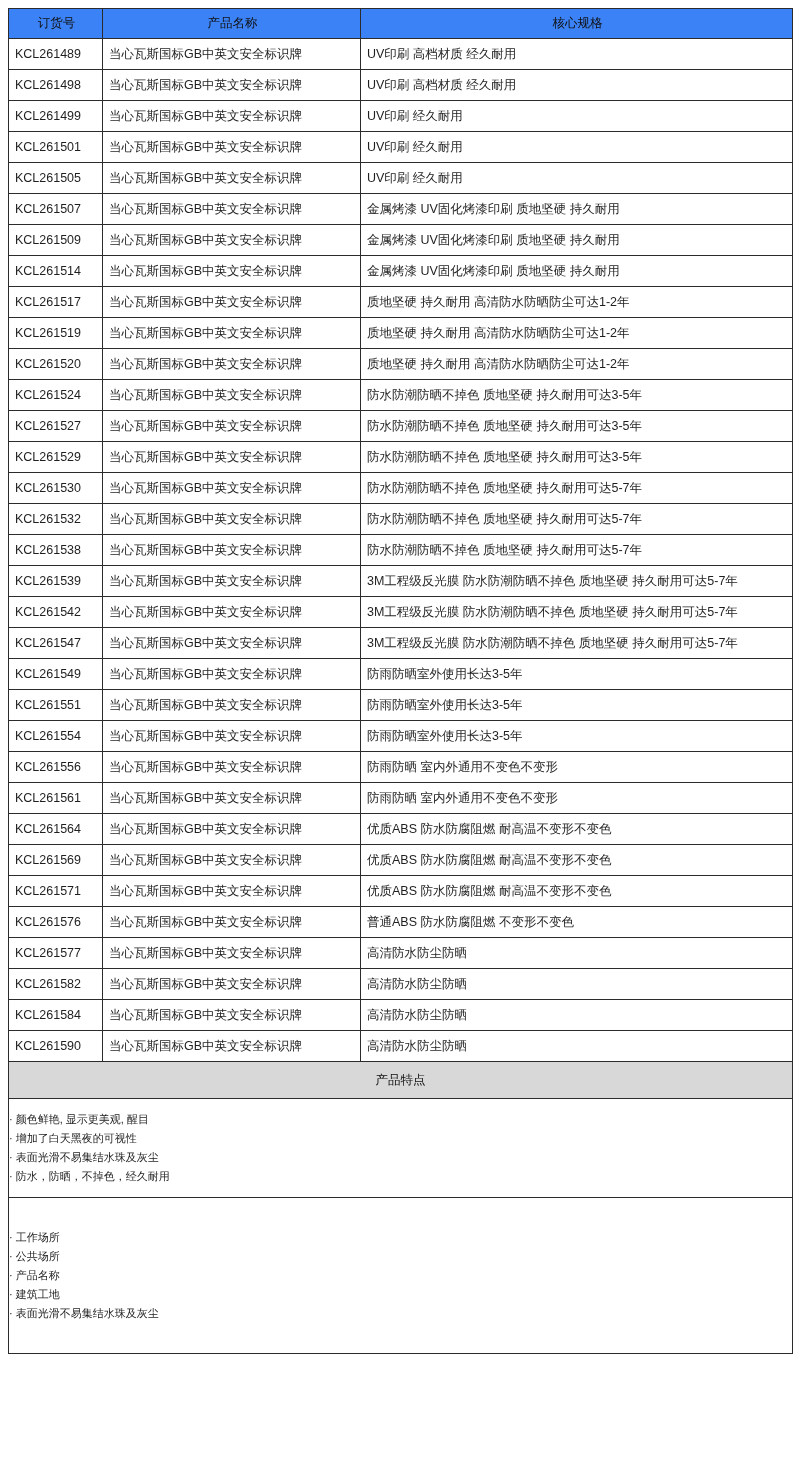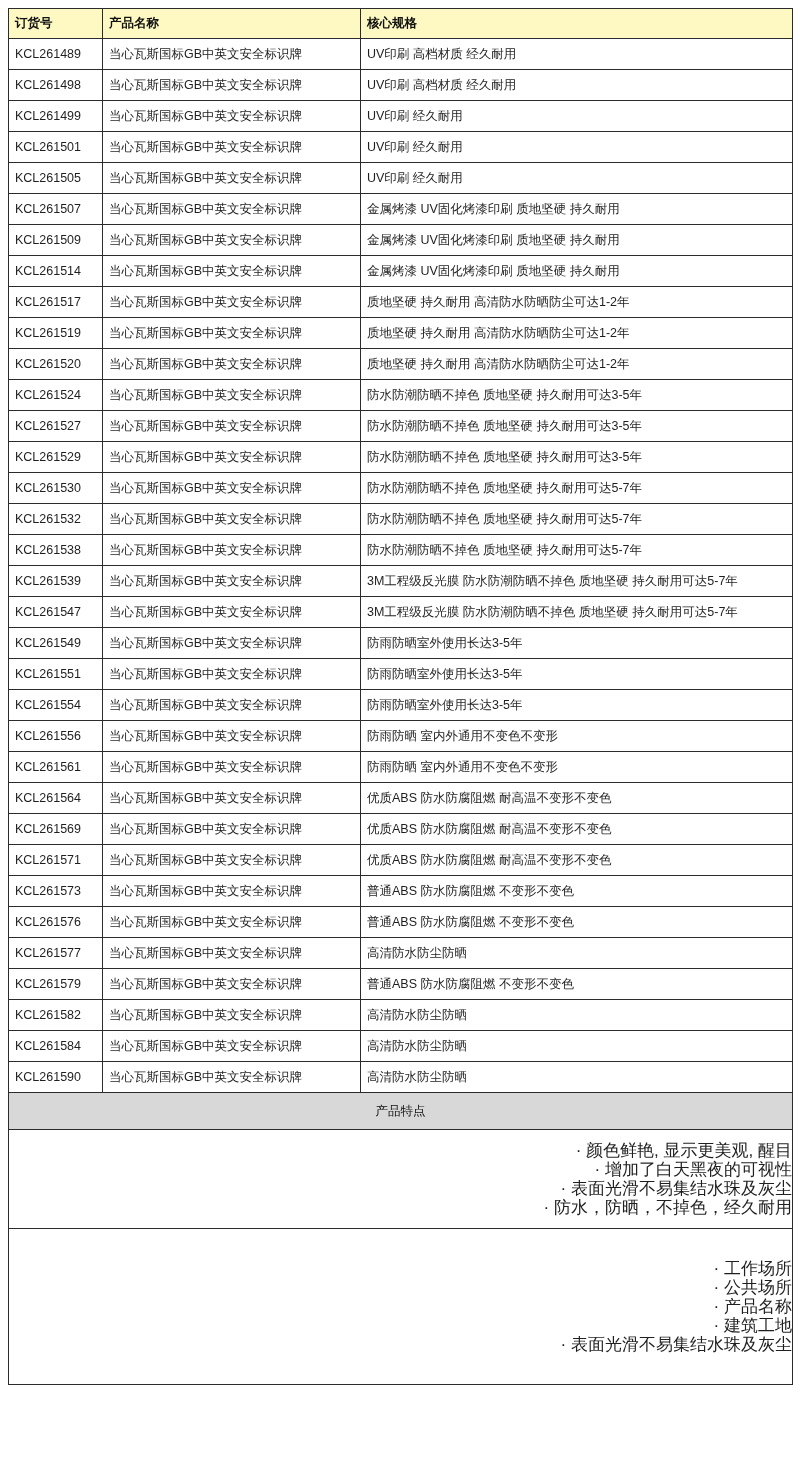--- a/index.html
+++ b/index.html
@@ -26,23 +26,23 @@
     border: 1px solid #2b2b2b;
     font-size: 12.5px;
     line-height: 15px;
     padding: 0 4px 0 6px;
     overflow: hidden;
     white-space: nowrap;
     vertical-align: middle;
     color: #1f1f1f;
   }
   .spec-table thead th {
-    background: #fef9c3;
-    text-align: left;
-    font-weight: bold;
+    background: #3b82f6;
+    text-align: center;
+    font-weight: normal;
     height: 29px;
     color: #111111;
   }
   .spec-table tbody td {
     background: #ffffff;
     height: 30px;
     font-weight: normal;
   }
   tr.section-header-row td {
     background: #d8d8d8;
@@ -55,22 +55,22 @@
   tr.content-row td {
     background: #ffffff;
     text-align: center;
     height: auto;
     white-space: normal;
   }
   td.features-cell  { padding: 11px 0; }
   td.occasions-cell { padding: 30px 0; }
   .bullet-list div {
     line-height: 19px;
-    font-size: 17px;
-    text-align: right;
+    font-size: 11px;
+    text-align: left;
   }
 </style>
 </head>
 <body>
 
 <div class="sheet">
   <table class="spec-table">
     <colgroup>
       <col class="c-id">
       <col class="c-name">
@@ -169,20 +169,25 @@
           <td>KCL261538</td>
           <td>当心瓦斯国标GB中英文安全标识牌</td>
           <td>防水防潮防晒不掉色 质地坚硬 持久耐用可达5-7年</td>
         </tr>
         <tr>
           <td>KCL261539</td>
           <td>当心瓦斯国标GB中英文安全标识牌</td>
           <td>3M工程级反光膜 防水防潮防晒不掉色 质地坚硬 持久耐用可达5-7年</td>
         </tr>
         <tr>
+          <td>KCL261542</td>
+          <td>当心瓦斯国标GB中英文安全标识牌</td>
+          <td>3M工程级反光膜 防水防潮防晒不掉色 质地坚硬 持久耐用可达5-7年</td>
+        </tr>
+        <tr>
           <td>KCL261547</td>
           <td>当心瓦斯国标GB中英文安全标识牌</td>
           <td>3M工程级反光膜 防水防潮防晒不掉色 质地坚硬 持久耐用可达5-7年</td>
         </tr>
         <tr>
           <td>KCL261549</td>
           <td>当心瓦斯国标GB中英文安全标识牌</td>
           <td>防雨防晒室外使用长达3-5年</td>
         </tr>
         <tr>
@@ -214,38 +219,28 @@
           <td>KCL261569</td>
           <td>当心瓦斯国标GB中英文安全标识牌</td>
           <td>优质ABS 防水防腐阻燃 耐高温不变形不变色</td>
         </tr>
         <tr>
           <td>KCL261571</td>
           <td>当心瓦斯国标GB中英文安全标识牌</td>
           <td>优质ABS 防水防腐阻燃 耐高温不变形不变色</td>
         </tr>
         <tr>
-          <td>KCL261573</td>
+          <td>KCL261576</td>
           <td>当心瓦斯国标GB中英文安全标识牌</td>
           <td>普通ABS 防水防腐阻燃 不变形不变色</td>
         </tr>
         <tr>
-          <td>KCL261576</td>
-          <td>当心瓦斯国标GB中英文安全标识牌</td>
-          <td>普通ABS 防水防腐阻燃 不变形不变色</td>
-        </tr>
-        <tr>
           <td>KCL261577</td>
           <td>当心瓦斯国标GB中英文安全标识牌</td>
           <td>高清防水防尘防晒</td>
-        </tr>
-        <tr>
-          <td>KCL261579</td>
-          <td>当心瓦斯国标GB中英文安全标识牌</td>
-          <td>普通ABS 防水防腐阻燃 不变形不变色</td>
         </tr>
         <tr>
           <td>KCL261582</td>
           <td>当心瓦斯国标GB中英文安全标识牌</td>
           <td>高清防水防尘防晒</td>
         </tr>
         <tr>
           <td>KCL261584</td>
           <td>当心瓦斯国标GB中英文安全标识牌</td>
           <td>高清防水防尘防晒</td>

